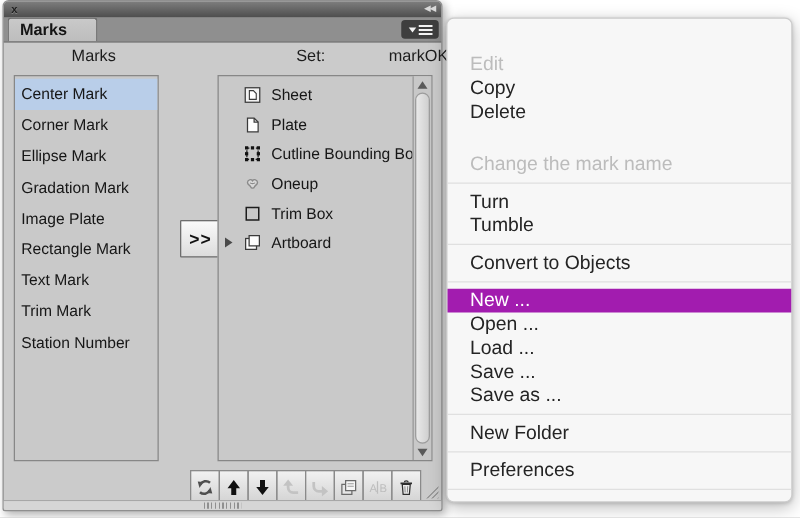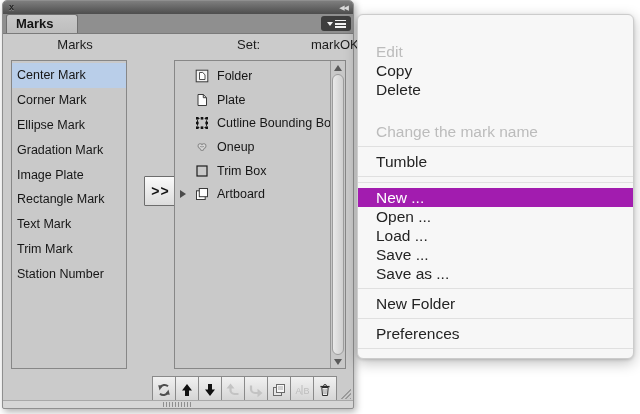--- a/index.html
+++ b/index.html
@@ -134,21 +134,21 @@
     <div class="page-rows">
 
       <div class="page-row">
         <span class="tri-slot"></span>
         <span class="row-icon">
           <svg width="14" height="14" viewBox="0 0 14 14">
             <rect x="1.2" y="1.2" width="11.6" height="11.6" fill="#f2f2f2" stroke="#3a3a3a"></rect>
             <path d="M4.5 3.5 h3.2 l2.3 2.3 v4.7 h-5.5 z" fill="#ffffff" stroke="#3a3a3a" stroke-width="0.9"></path>
           </svg>
         </span>
-        <span class="page-label">Folder</span>
+        <span class="page-label">Sheet</span>
       </div>
 
       <div class="page-row">
         <span class="tri-slot"></span>
         <span class="row-icon">
           <svg width="14" height="14" viewBox="0 0 14 14">
             <path d="M3 1.5 h5.3 l3.2 3.2 v7.8 h-8.5 z" fill="#fdfdfd" stroke="#3a3a3a"></path>
             <path d="M8.3 1.5 v3.2 h3.2" fill="none" stroke="#3a3a3a"></path>
           </svg>
         </span>
@@ -286,22 +286,24 @@
   </div>
 
 </div>
 
 <div class="menu">
   <div class="menu-item disabled">Edit</div>
   <div class="menu-item">Copy</div>
   <div class="menu-item">Delete</div>
   <div class="menu-item disabled">Change the mark name</div>
   <div class="menu-sep"></div>
+  <div class="menu-item">Turn</div>
   <div class="menu-item">Tumble</div>
   <div class="menu-sep"></div>
+  <div class="menu-item">Convert to Objects</div>
   <div class="menu-sep"></div>
   <div class="menu-item highlighted">New ...</div>
   <div class="menu-item">Open ...</div>
   <div class="menu-item">Load ...</div>
   <div class="menu-item">Save ...</div>
   <div class="menu-item">Save as ...</div>
   <div class="menu-sep"></div>
   <div class="menu-item">New Folder</div>
   <div class="menu-sep"></div>
   <div class="menu-item">Preferences</div>

